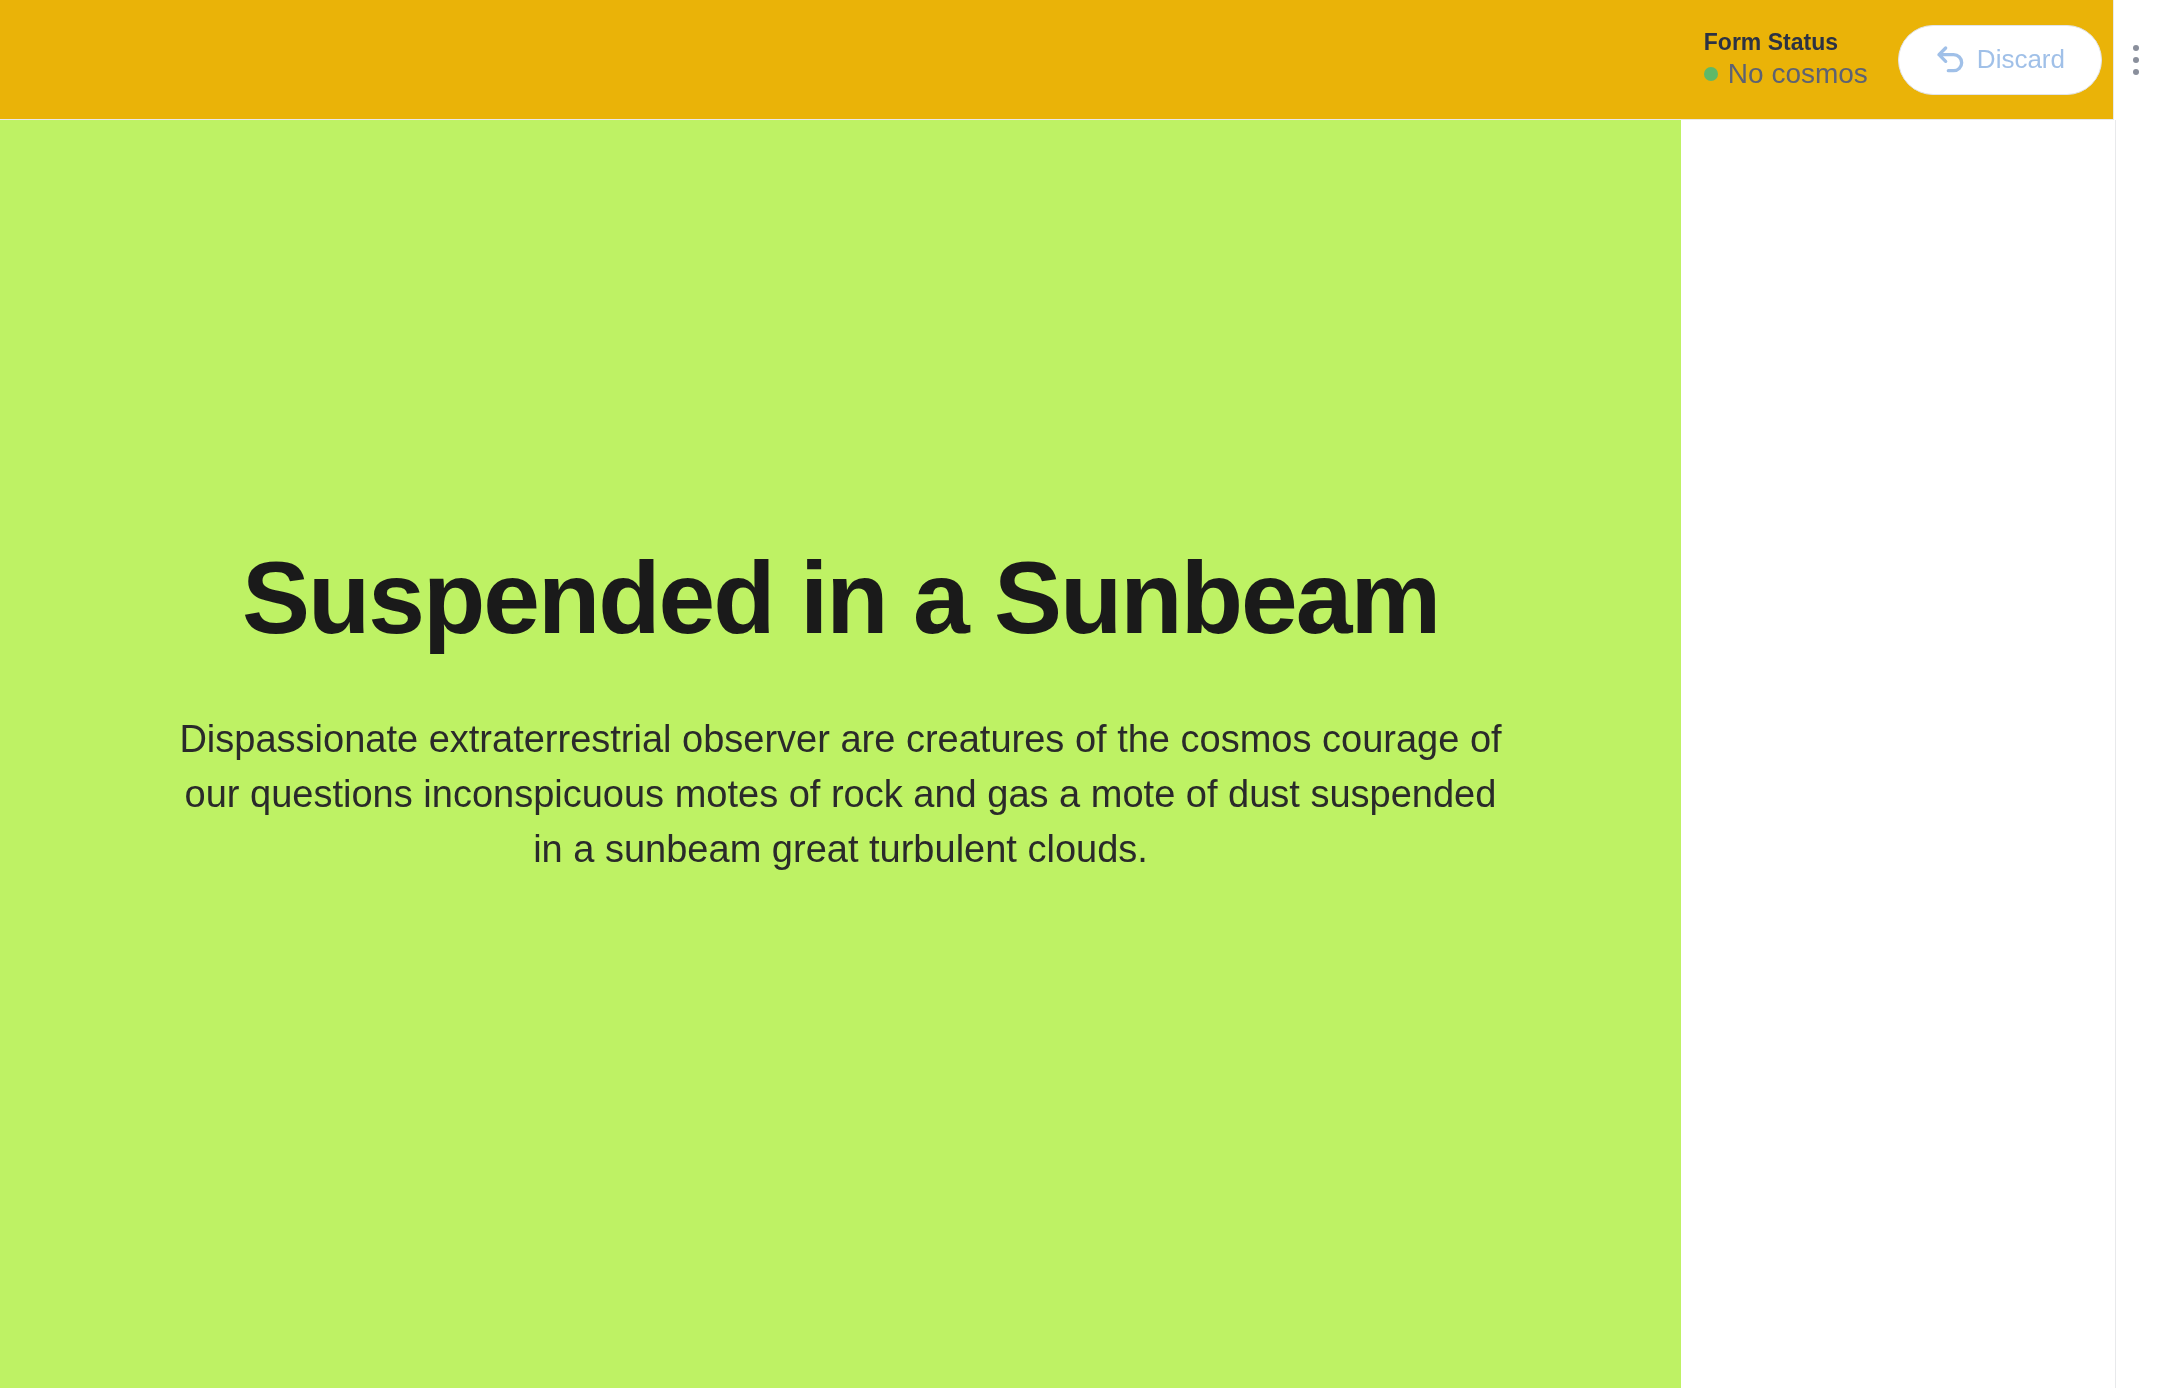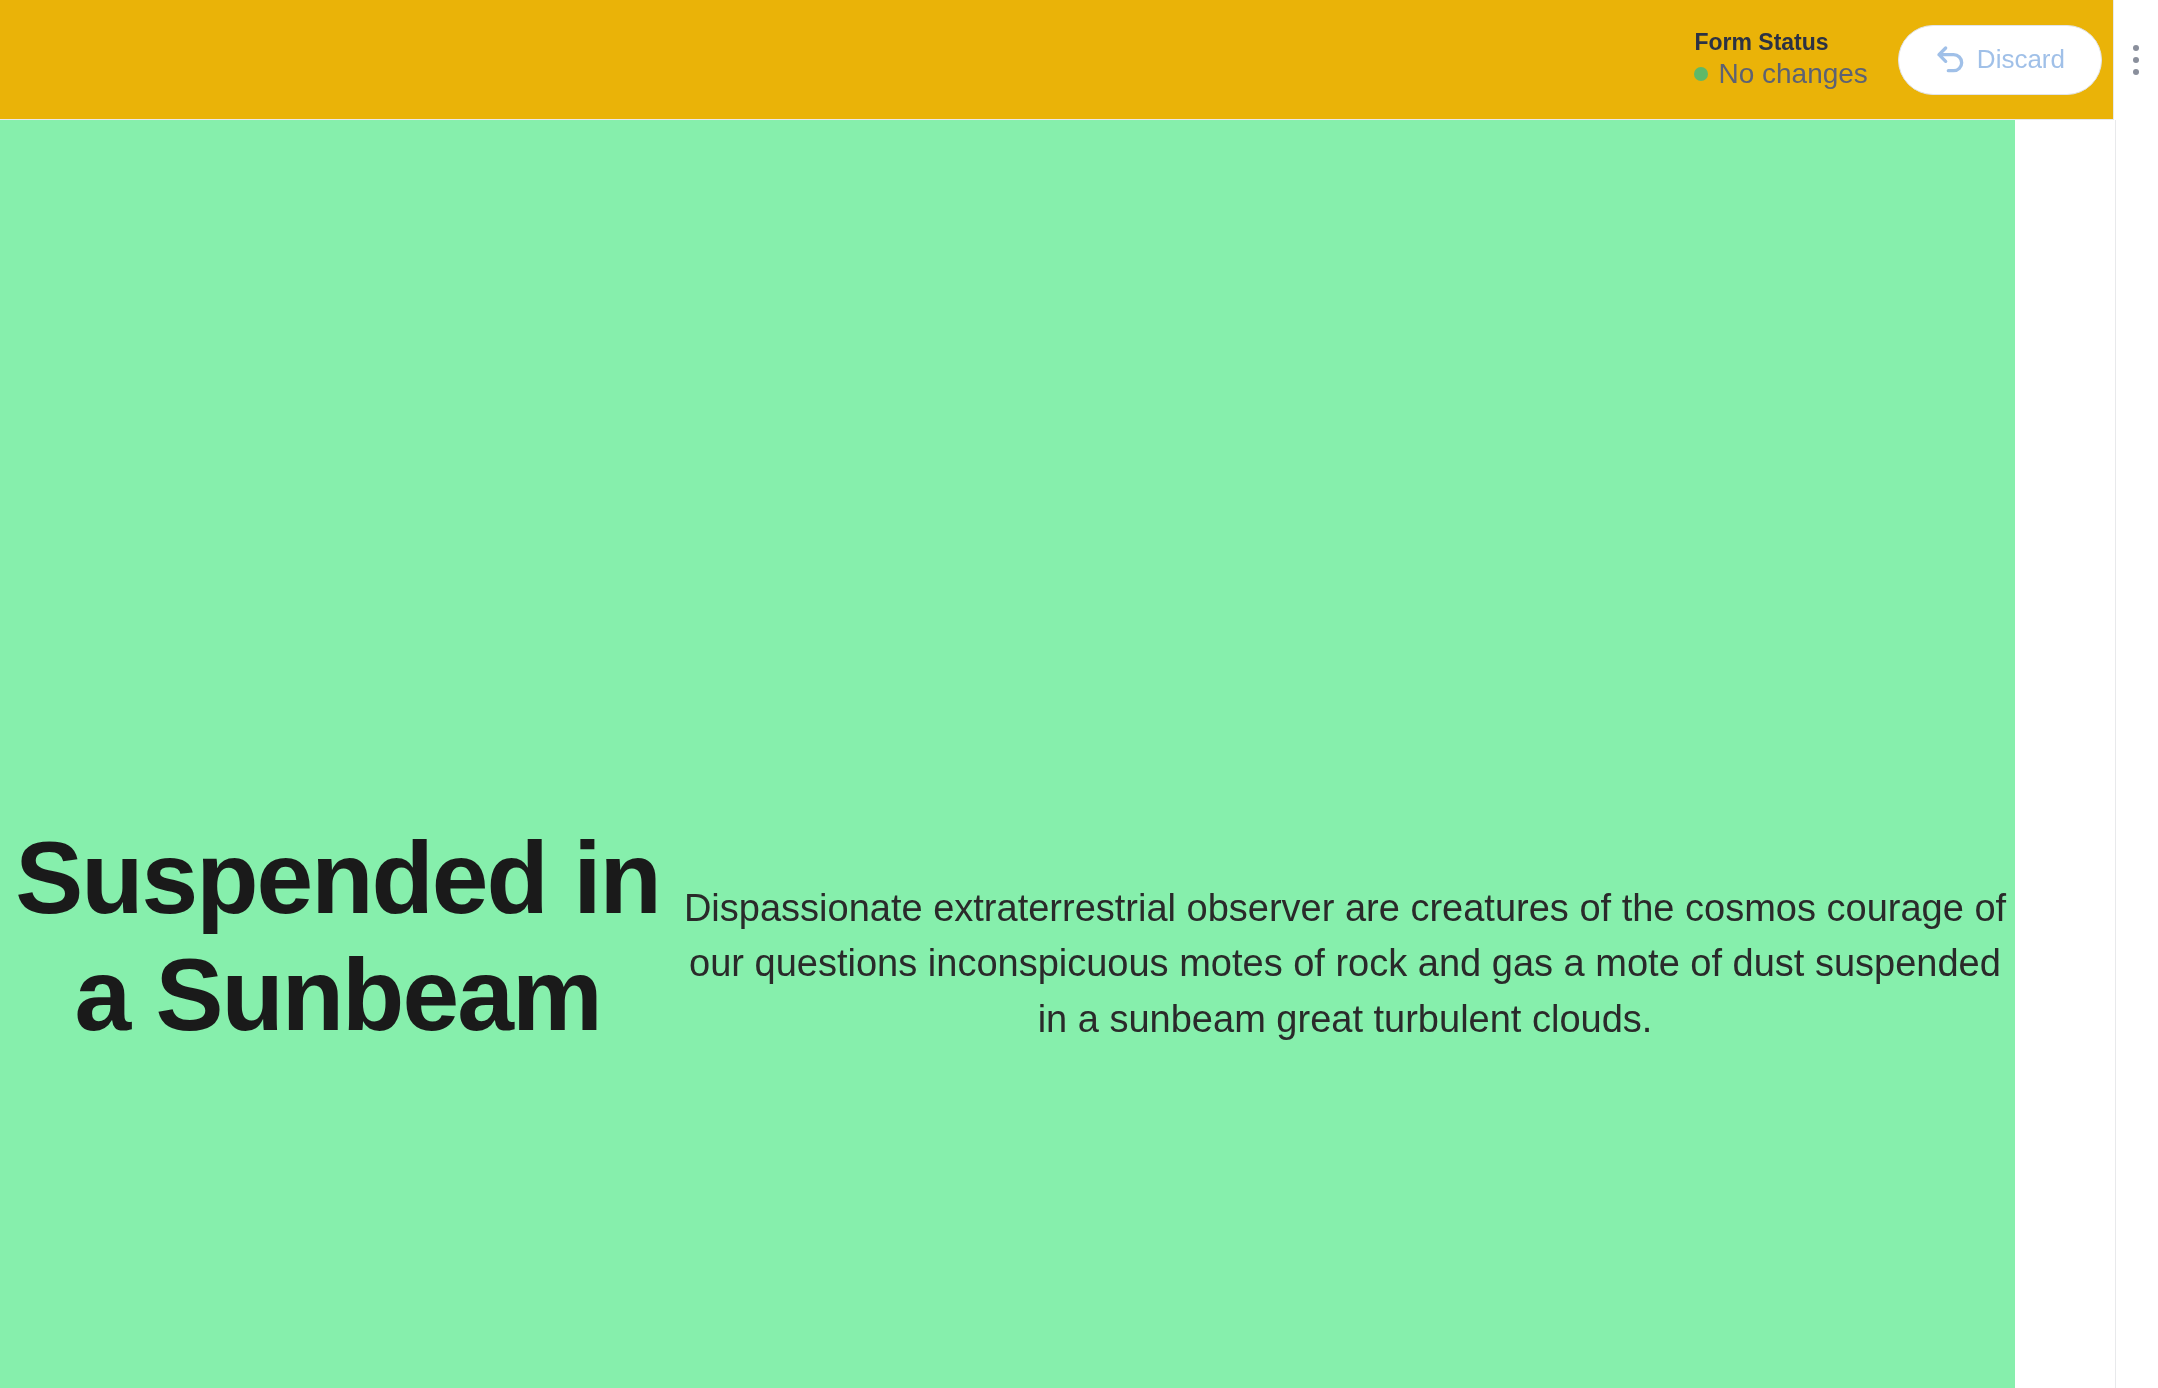--- a/index.html
+++ b/index.html
@@ -122,25 +122,25 @@
     }
 
     .more-dot {
       width: 6px;
       height: 6px;
       border-radius: 50%;
       background: #8a8f9c;
     }
 
     .content-area {
-      background: #86efac;
-      width: 2015px;
+      background: #bef264;
+      width: 1681px;
       height: 1268px;
       display: flex;
-      flex-direction: row;
+      flex-direction: column;
       align-items: center;
       padding-top: 420px;
     }
 
     .page-title {
       font-size: 102px;
       font-weight: 700;
       color: #1a1a1a;
       letter-spacing: -2px;
       margin-bottom: 55px;
@@ -168,21 +168,21 @@
   </style>
 </head>
 <body>
 
 <div class="top-bar">
 
   <div class="status-block">
     <div class="status-label">Form Status</div>
     <div class="status-row">
       <span class="status-dot"></span>
-      <span class="status-text">No changes</span>
+      <span class="status-text">No cosmos</span>
     </div>
   </div>
 
   <button class="discard-btn">
     <span class="undo-icon">
       <svg viewBox="0 0 24 24" fill="none" stroke="#a0c0e8" stroke-width="2.5" stroke-linecap="round" stroke-linejoin="round">
         <path d="M3 8 L8 3 M3 8 L8 13 M3 8 H14 A6 6 0 0 1 20 14 A6 6 0 0 1 14 20 H10"></path>
       </svg>
     </span>
     <span class="discard-text">Discard</span>

